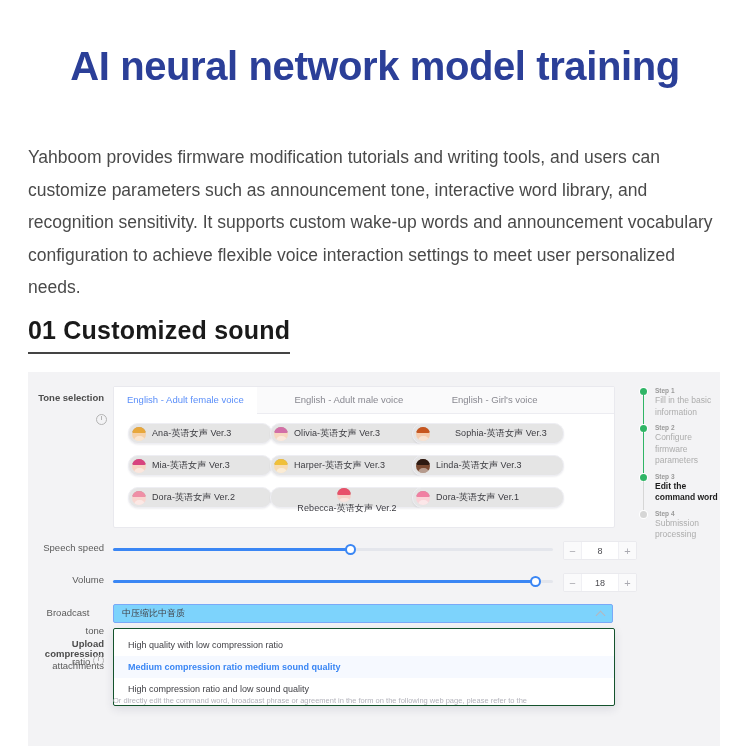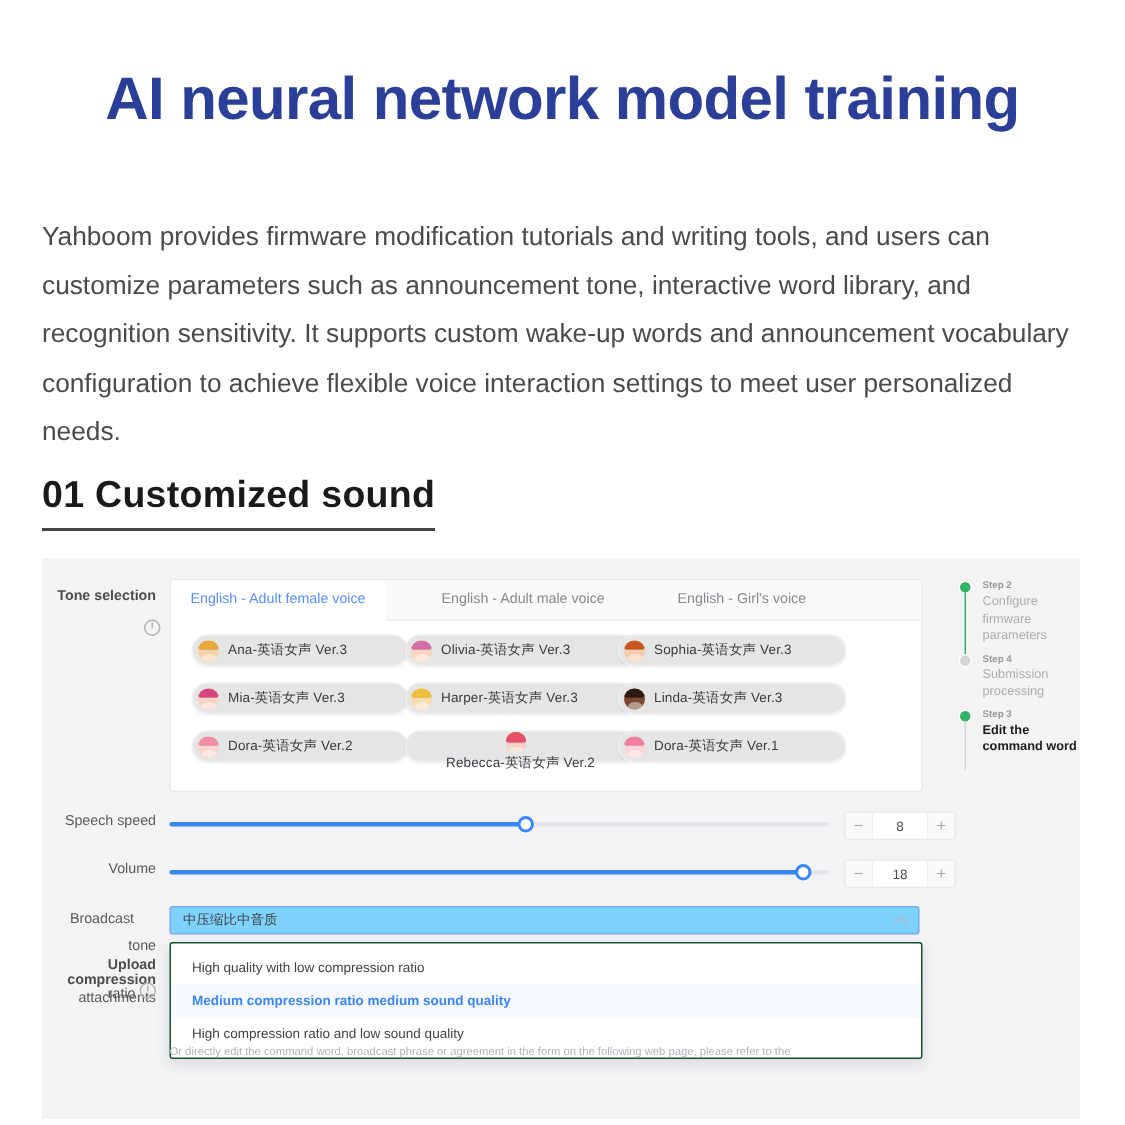--- a/index.html
+++ b/index.html
@@ -225,21 +225,21 @@
             <span style="position: absolute; left: 0px; top: 0px; width: 14px; height: 6.5px; border-radius: 7px 7px 3px 3px; background: rgb(232, 168, 60);"></span>
           </span>
           <span class="nm">Ana-英语女声 Ver.3</span>
         </div>
         <div class="chip" style="left: 156px; top: 10px; width: 140px;">
           <span class="av" style="background: rgb(247, 215, 192);">
             <span style="position: absolute; left: 0px; top: 0px; width: 14px; height: 6.5px; border-radius: 7px 7px 3px 3px; background: rgb(211, 111, 168);"></span>
           </span>
           <span class="nm">Olivia-英语女声 Ver.3</span>
         </div>
-        <div class="chip" style="left: 298px; top: 10px; width: 136px;">
+        <div class="chip" style="left: 298px; top: 10px; width: 136px; gap: 19px;">
           <span class="av" style="background: rgb(245, 204, 174);">
             <span style="position: absolute; left: 0px; top: 0px; width: 14px; height: 6.5px; border-radius: 7px 7px 3px 3px; background: rgb(199, 86, 31);"></span>
           </span>
           <span class="nm">Sophia-英语女声 Ver.3</span>
         </div>
         <div class="chip" style="left: 14px; top: 42px; width: 128px;">
           <span class="av" style="background: rgb(247, 212, 196);">
             <span style="position: absolute; left: 0px; top: 0px; width: 14px; height: 6.5px; border-radius: 7px 7px 3px 3px; background: rgb(216, 67, 127);"></span>
           </span>
           <span class="nm">Mia-英语女声 Ver.3</span>
@@ -271,37 +271,43 @@
         <div class="chip" style="left: 298px; top: 74px; width: 136px;">
           <span class="av" style="background: rgb(250, 211, 216);">
             <span style="position: absolute; left: 0px; top: 0px; width: 14px; height: 6.5px; border-radius: 7px 7px 3px 3px; background: rgb(240, 127, 162);"></span>
           </span>
           <span class="nm">Dora-英语女声 Ver.1</span>
         </div>
       </div>
   </div>
 
   <div class="steps">
+      <div class="step done">
+        <span class="dot"></span>
+        <span class="bar"></span>
+        <div class="num">Step 1</div>
+        <div class="txt">Fill in the basic information</div>
+      </div>
       <div class="step done">
         <span class="dot"></span>
         <span class="bar"></span>
         <div class="num">Step 2</div>
         <div class="txt">Configure firmware parameters</div>
       </div>
-      <div class="step pending last">
-        <span class="dot"></span>
-        <div class="num">Step 4</div>
-        <div class="txt">Submission processing</div>
-      </div>
       <div class="step current prelast">
         <span class="dot"></span>
         <span class="bar"></span>
         <div class="num">Step 3</div>
         <div class="txt">Edit the command word</div>
       </div>
+      <div class="step pending last">
+        <span class="dot"></span>
+        <div class="num">Step 4</div>
+        <div class="txt">Submission processing</div>
+      </div>
     </div>
 
   <div class="srow" style="top:170px;">
     <div class="track">
       <div class="fill" id="ss-fill" style="width: 54%;"></div>
       <div class="knob" id="ss-knob" style="left: calc(54% - 5.5px);"></div>
     </div>
   </div>
   <div class="stepper" style="left:535px;top:169px;">
     <div class="sbtn">−</div>

